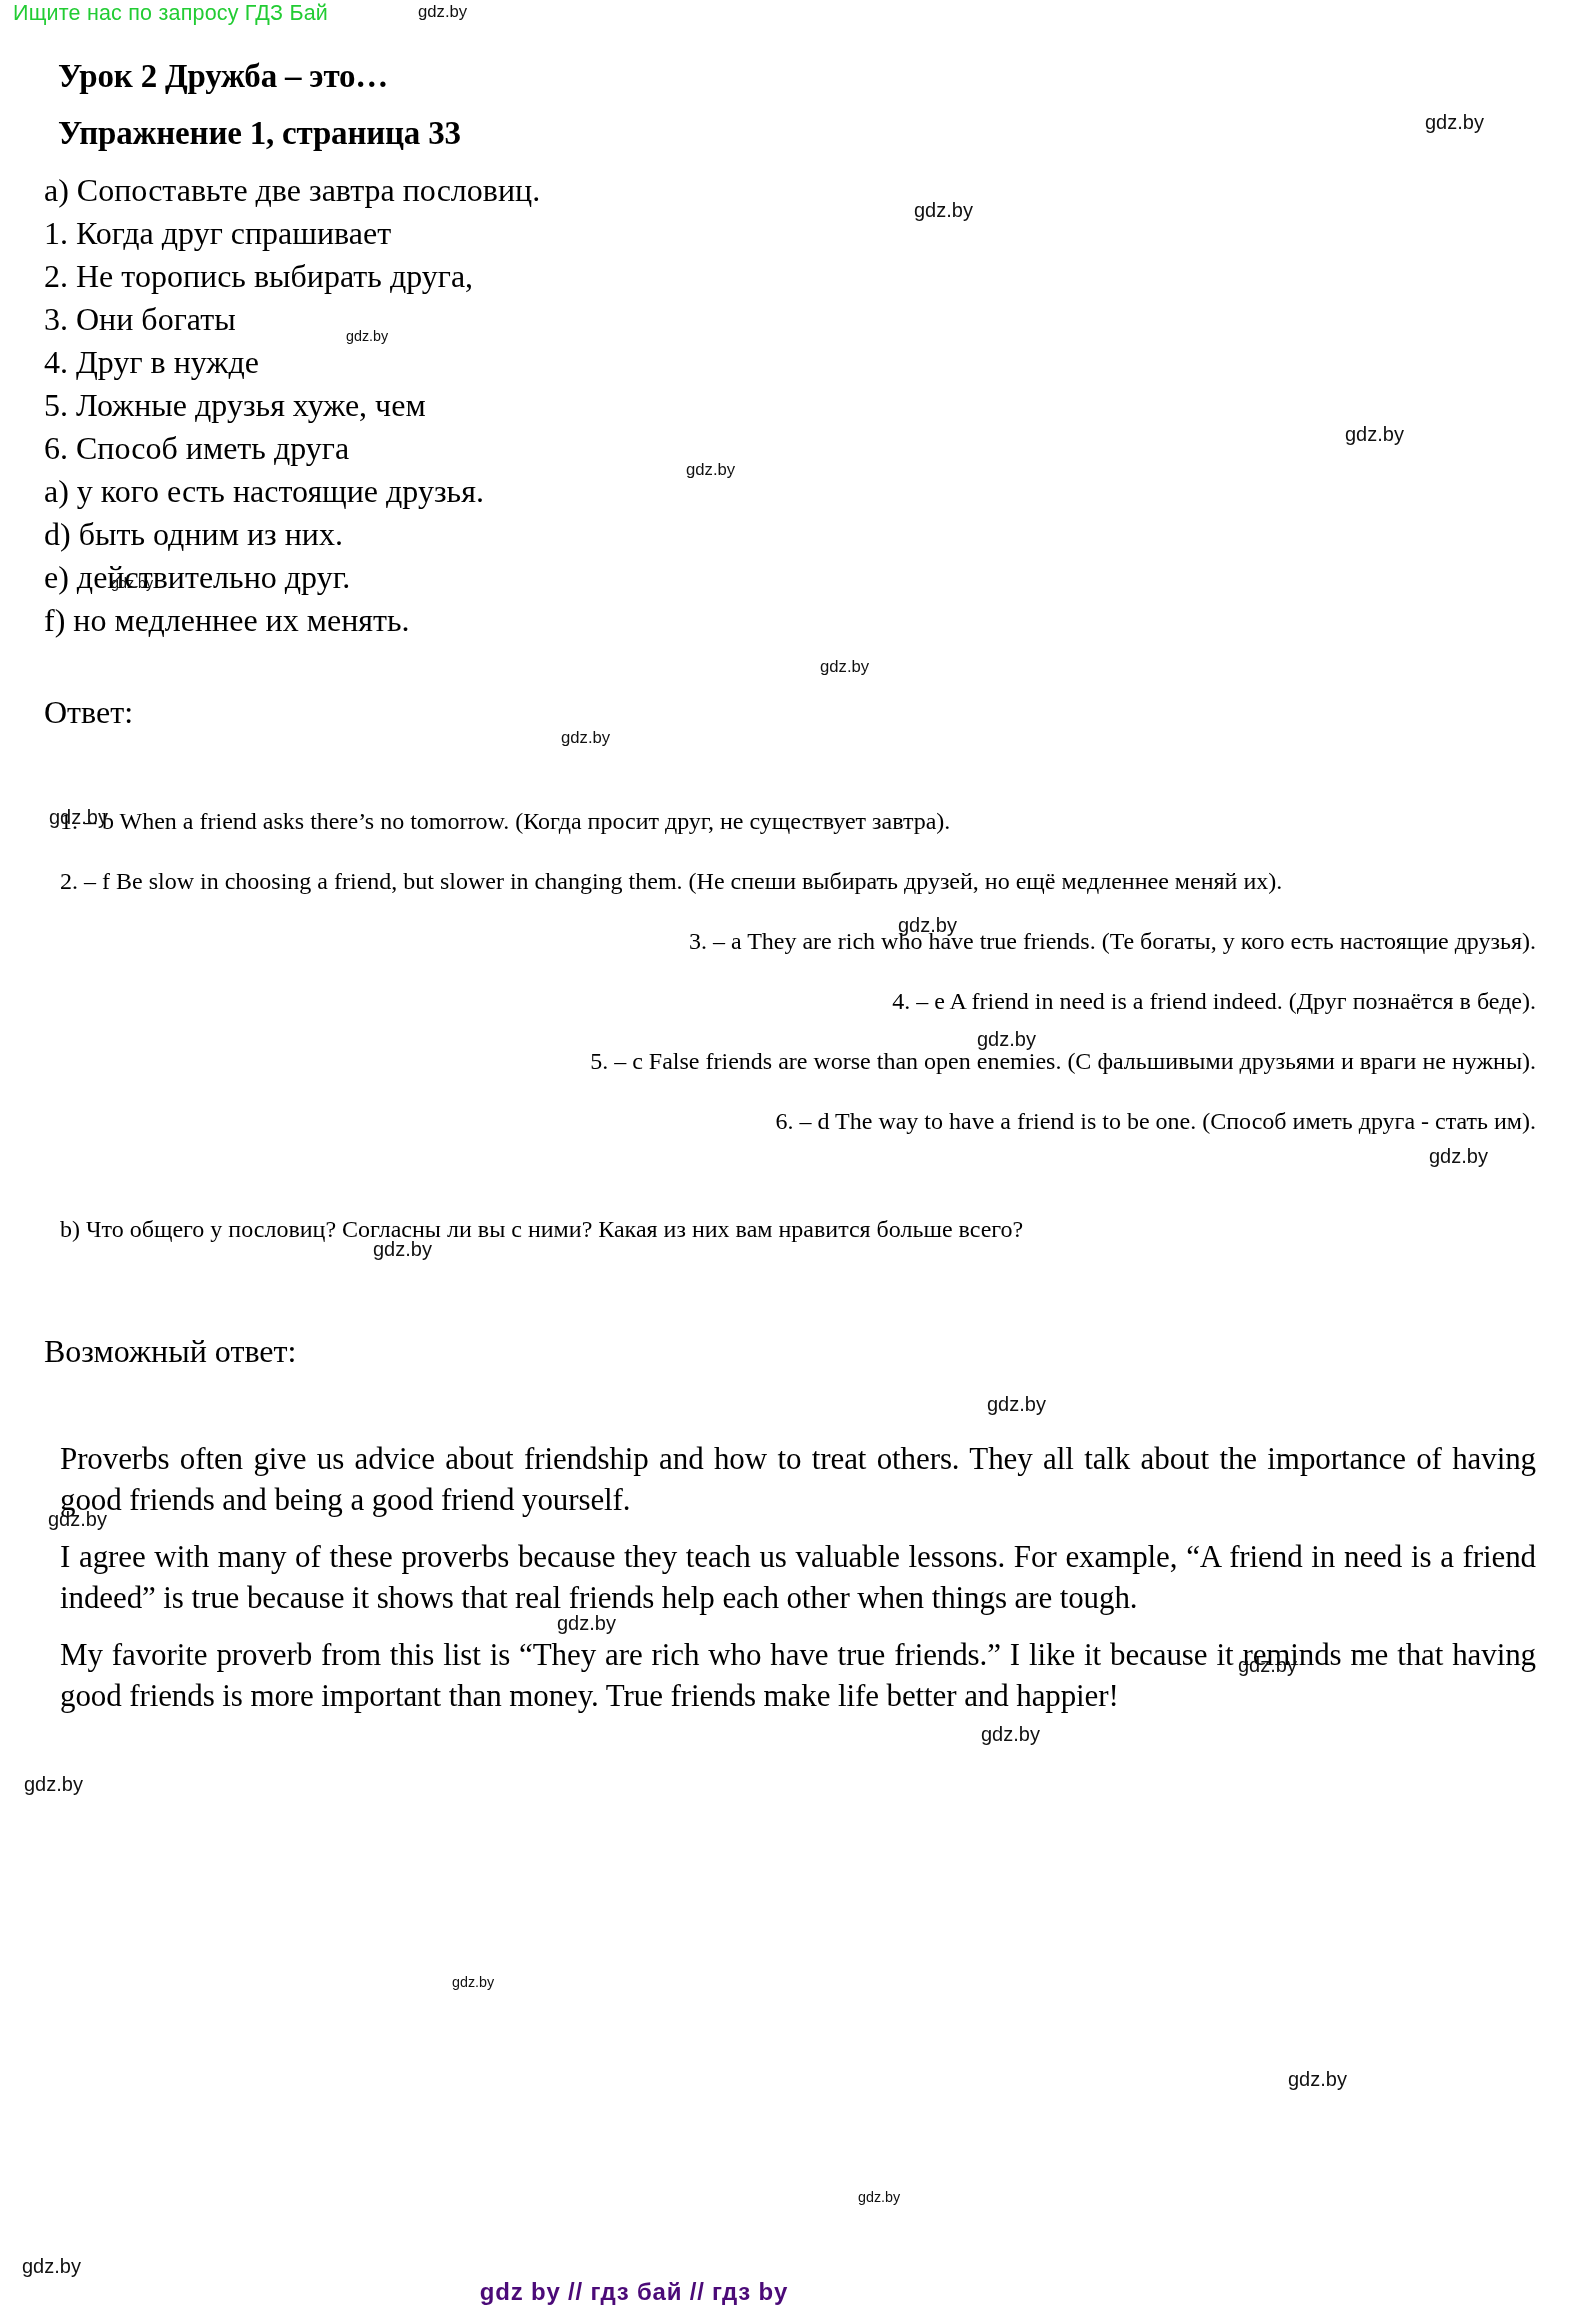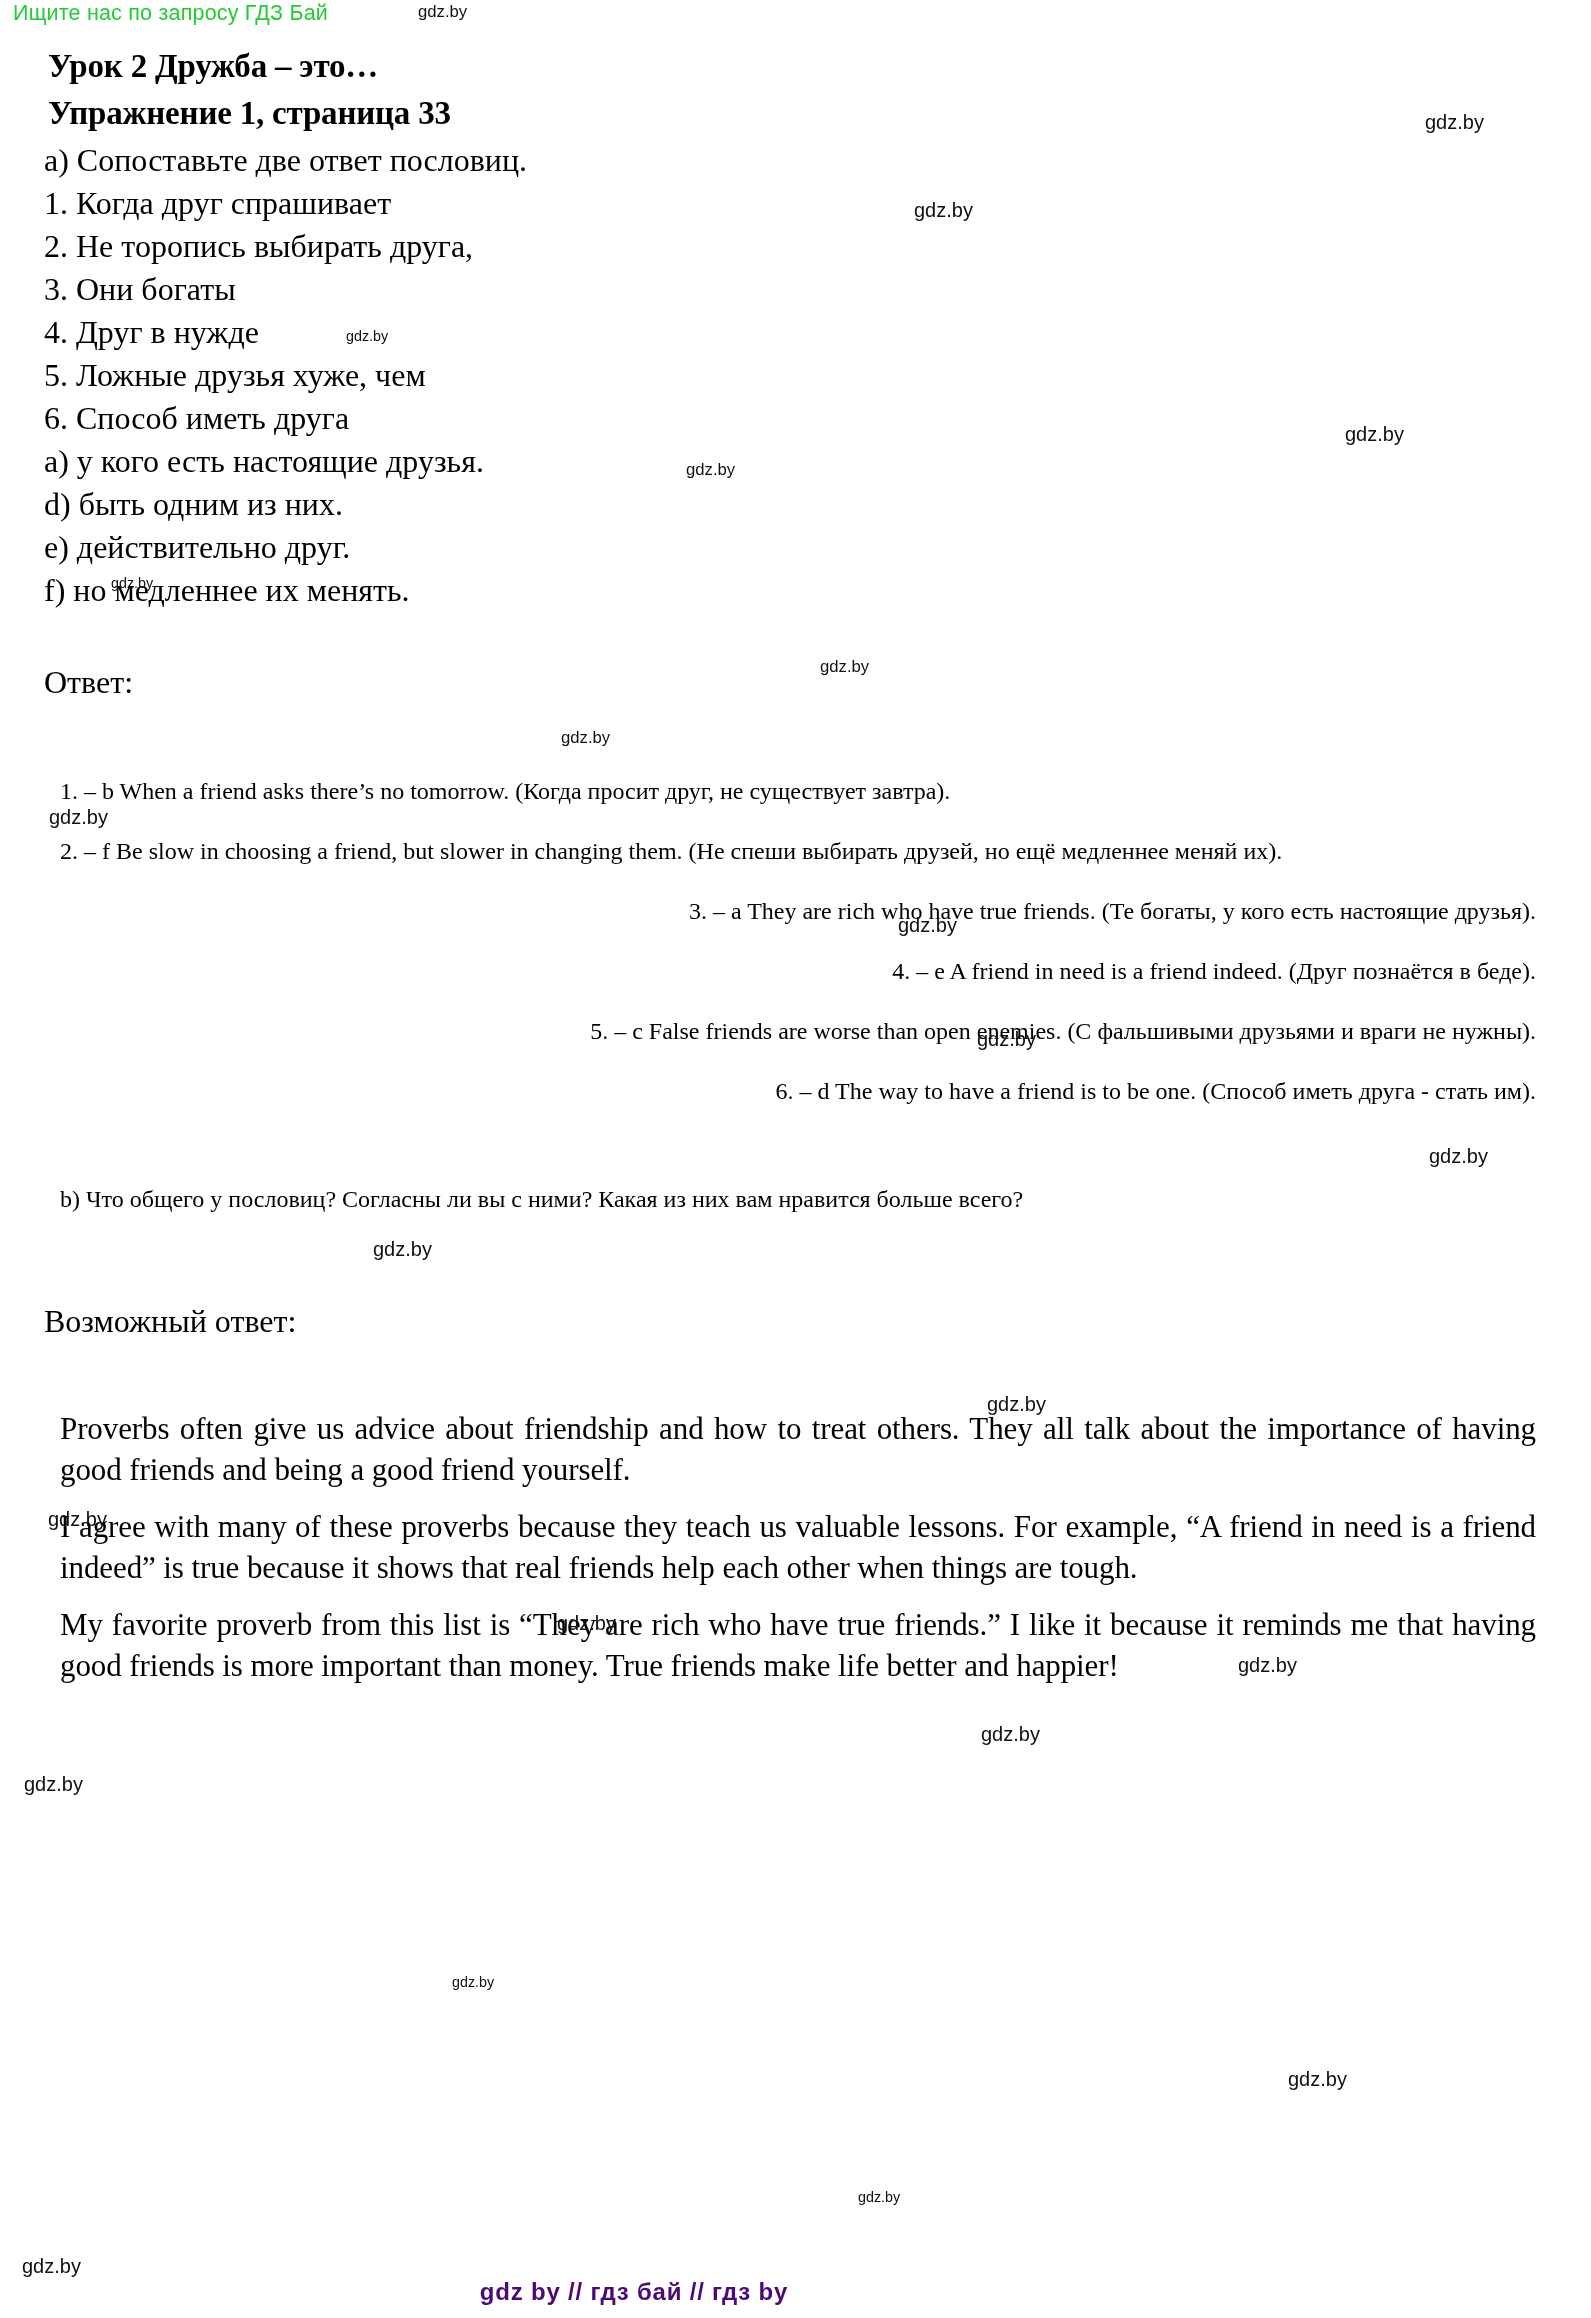--- a/index.html
+++ b/index.html
@@ -41,21 +41,21 @@
     height: 2319px;
   }
   .col {
     position: absolute;
     left: 44px;
     width: 1508px;
     top: 41px;
   }
 
   h1.doc-title, h2.doc-subtitle {
-    margin: 4px;
+    margin: 14px;
     font-family: "Liberation Serif", "DejaVu Serif", serif;
     font-weight: bold;
     font-size: 33px;
     line-height: 43px;
     letter-spacing: -0.2px;
     white-space: nowrap;
   }
 
   .line {
     font-size: 32px;
@@ -125,21 +125,21 @@
 
 <div class="top-banner" style="color: rgb(34, 204, 51);">Ищите нас по запросу ГДЗ Бай</div>
 
 <div class="page">
   <div class="col">
 
     <h1 class="doc-title">Урок 2 Дружба – это…</h1>
 
     <h2 class="doc-subtitle">Упражнение 1, страница 33</h2>
 
-    <div class="line">a) Сопоставьте две ответ пословиц.</div>
+    <div class="line">a) Сопоставьте две завтра пословиц.</div>
 
     <div>
       <div class="line">1. Когда друг спрашивает</div>
       <div class="line">2. Не торопись выбирать друга,</div>
       <div class="line">3. Они богаты</div>
       <div class="line">4. Друг в нужде</div>
       <div class="line">5. Ложные друзья хуже, чем</div>
       <div class="line">6. Способ иметь друга</div>
     </div>
 

